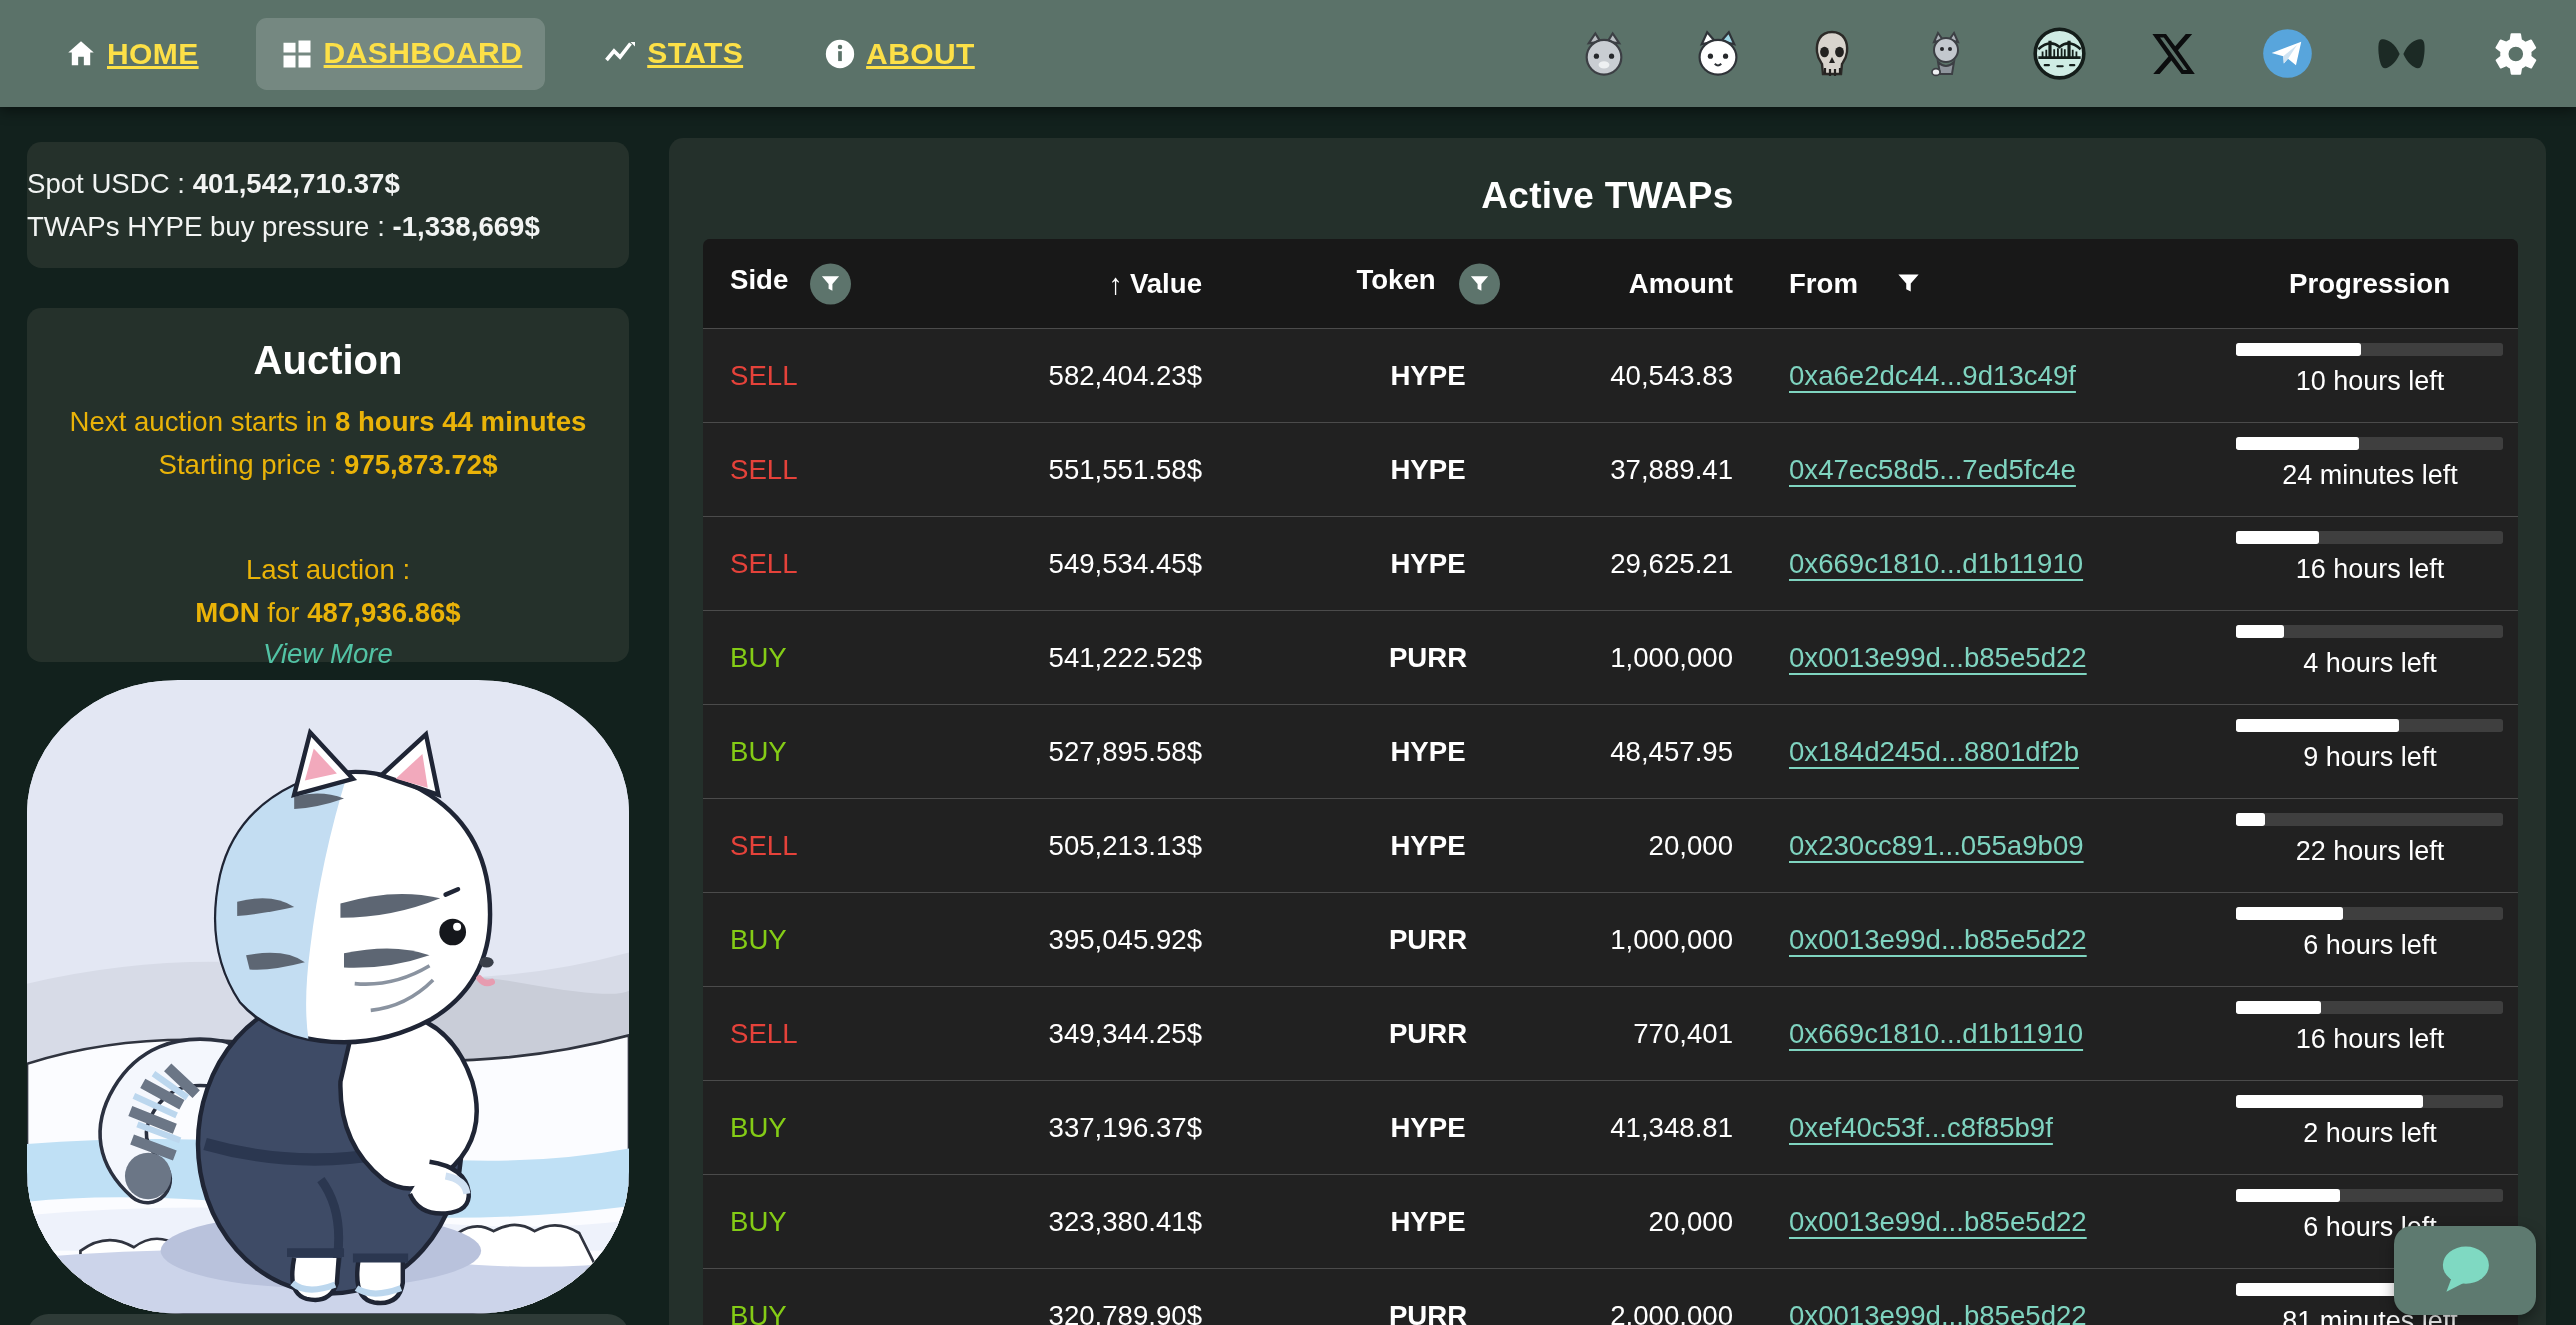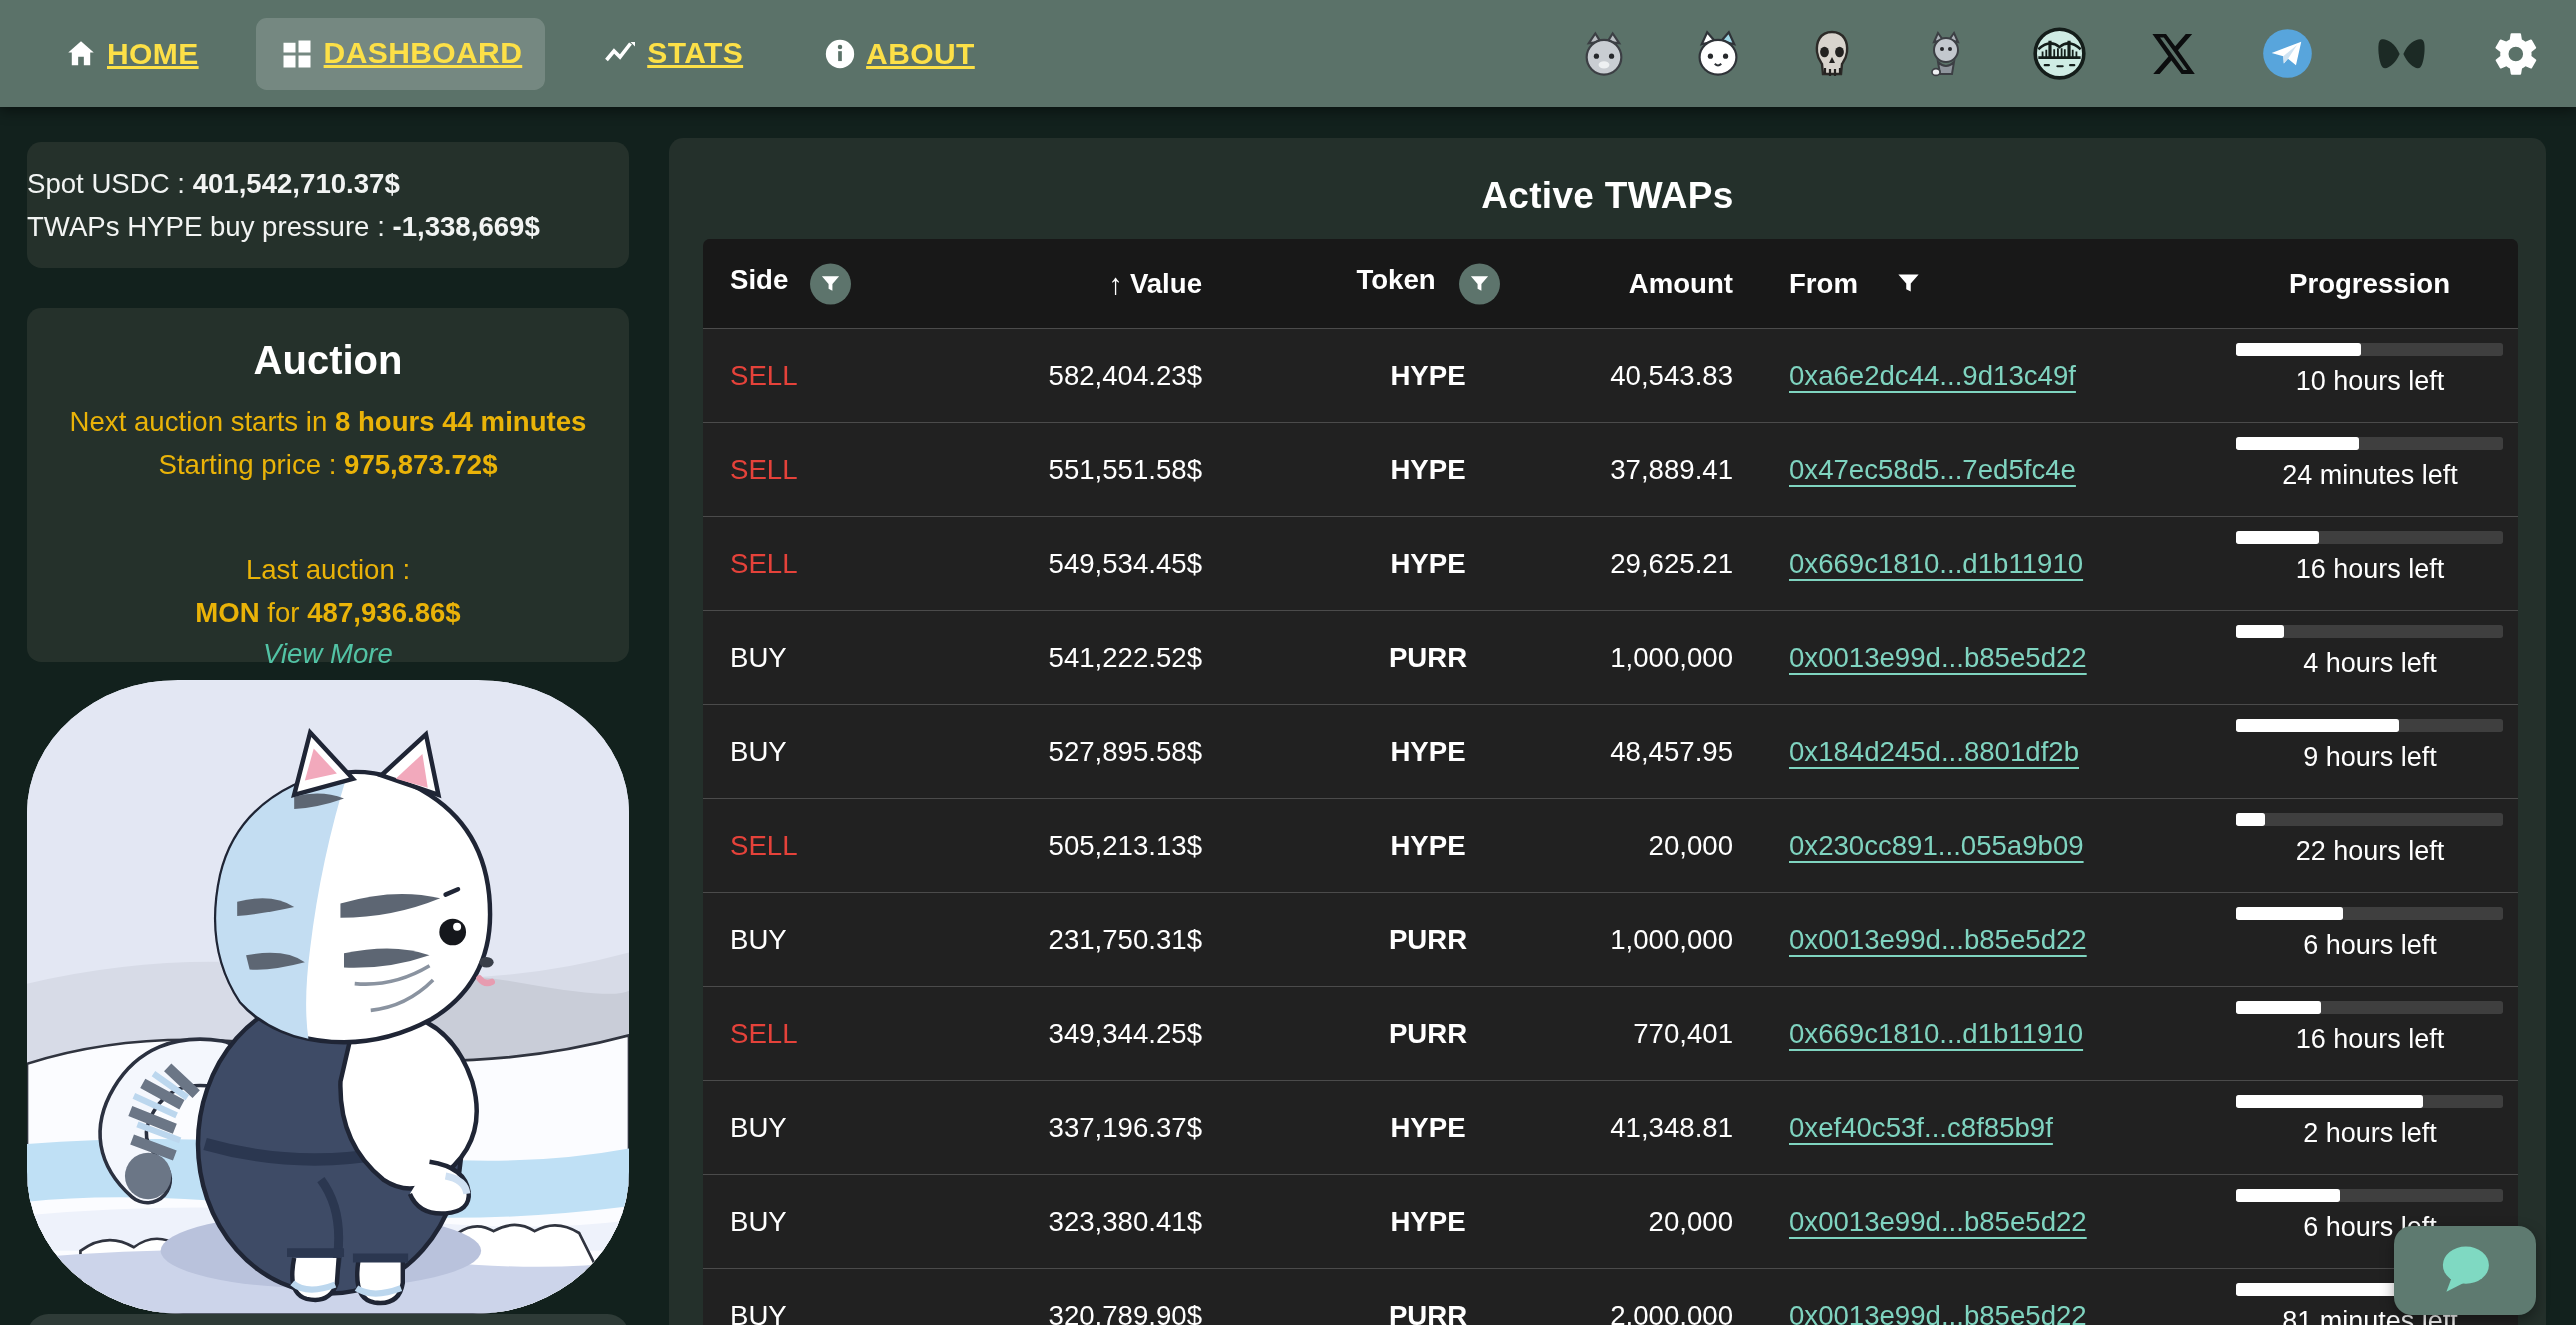--- a/index.html
+++ b/index.html
@@ -76,21 +76,21 @@
   .t-head .c-amount{justify-content:flex-end;}
   .t-head .c-from{gap:37px;}
   .t-head .c-prog{justify-content:center;}
   .filter-circle{
     width:41px;height:41px;border-radius:50%;background:#5d746c;margin-left:21.4px;
     display:flex;align-items:center;justify-content:center;cursor:pointer;flex:0 0 auto;
   }
   .funnel-plain{cursor:pointer;display:flex;align-items:center;}
   .sort-arrow{font-weight:400;margin-right:7.1px;font-size:29px;cursor:pointer;}
   .side-sell{color:#e5423a;}
-  .side-buy{color:#ffffff;}
+  .side-buy{color:#84cc16;}
   .tok{font-weight:700;}
   .from-link{color:#7fd4c0;text-decoration:underline;text-decoration-thickness:1.8px;text-underline-offset:6.2px;cursor:pointer;font-size:27.6px;}
   .prog-cell{position:absolute;left:1533px;top:0;width:267px;height:93px;}
   .prog-track{position:absolute;left:0;top:14.2px;width:267px;height:12.5px;background:#3f3f3f;border-radius:2.7px;}
   .prog-fill{position:absolute;left:0;top:0;height:12.5px;background:#ffffff;border-radius:2.7px;}
   .prog-label{position:absolute;left:-53px;width:374px;top:37px;text-align:center;font-size:27px;color:#fff;}
   
   .chat-btn{
     position:absolute;left:2394px;top:1226px;width:142px;height:89px;
     background:#5e7a70;border-radius:18px;display:flex;align-items:center;justify-content:center;
@@ -409,21 +409,21 @@
     <div class="prog-cell">
       <div class="prog-track">
               <div class="prog-fill" style="width: 11%;"></div>
             </div>
       <div class="prog-label">22 hours left</div>
     </div>
   </div>
 
   <div class="t-row">
     <div class="cell c-side side-buy">BUY</div>
-    <div class="cell c-value">231,750.31$</div>
+    <div class="cell c-value">395,045.92$</div>
     <div class="cell c-token tok">PURR</div>
     <div class="cell c-amount">1,000,000</div>
     <div class="cell c-from"><a class="from-link">0x0013e99d...b85e5d22</a></div>
     <div class="prog-cell">
       <div class="prog-track">
               <div class="prog-fill" style="width: 40%;"></div>
             </div>
       <div class="prog-label">6 hours left</div>
     </div>
   </div>

